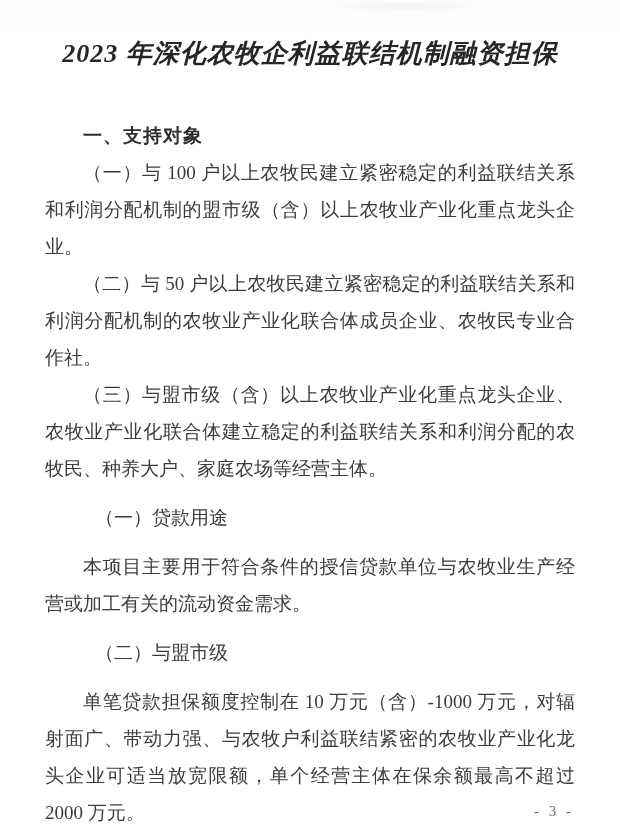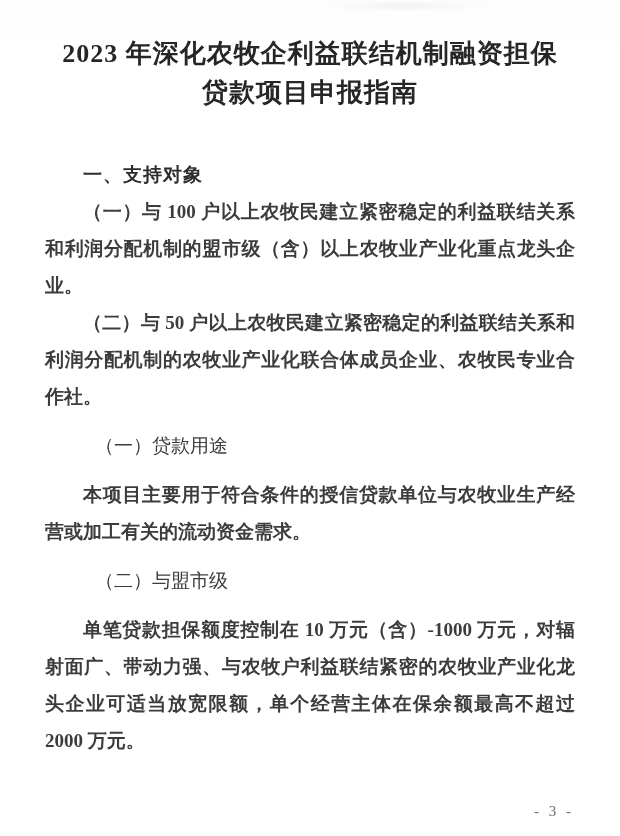--- a/index.html
+++ b/index.html
@@ -30,20 +30,21 @@
     padding: 26px 45px 0 45px;
   }
   .doc-title {
     text-align: center;
     font-weight: 700;
     font-size: 26px;
     line-height: 39px;
     letter-spacing: 1px;
     color: #262626;
     margin-top: 8px;
+    font-style: italic;
   }
   .doc-title .title-line {
     white-space: nowrap;
   }
   .doc-body {
     margin-top: 44px;
     font-size: 19px;
     line-height: 37px;
     text-align: justify;
     color: #3c3c3c;
@@ -51,21 +52,20 @@
   .section-heading {
     font-family: Liberation Sans, sans-serif;
     font-weight: 700;
     color: #2d2d2d;
     text-indent: 2em;
     letter-spacing: 1px;
   }
   .para {
     text-indent: 2em;
     margin: 0;
-    font-weight: bold;
   }
   .subheading {
     text-indent: 2em;
     margin: 12px;
   }
   .page-number {
     position: absolute;
     right: 46px;
     bottom: 16px;
     font-size: 15px;
@@ -77,28 +77,28 @@
 </head>
 <body>
 
 <div class="page">
   <div class="scan-artifact"></div>
 
   <div class="content">
 
     <div class="doc-title">
       <div class="title-line">2023 年深化农牧企利益联结机制融资担保</div>
-      <div class="title-line">贷款项目申报指南</div>
     </div>
 
     <div class="doc-body">
 
       <div class="section-heading">一、支持对象</div>
       <p class="para">（一）与 100 户以上农牧民建立紧密稳定的利益联结关系和利润分配机制的盟市级（含）以上农牧业产业化重点龙头企业。</p>
       <p class="para">（二）与 50 户以上农牧民建立紧密稳定的利益联结关系和利润分配机制的农牧业产业化联合体成员企业、农牧民专业合作社。</p>
+      <p class="para">（三）与盟市级（含）以上农牧业产业化重点龙头企业、农牧业产业化联合体建立稳定的利益联结关系和利润分配的农牧民、种养大户、家庭农场等经营主体。</p>
 
       <p class="subheading">（一）贷款用途</p>
       <p class="para">本项目主要用于符合条件的授信贷款单位与农牧业生产经营或加工有关的流动资金需求。</p>
       <p class="subheading">（二）与盟市级</p>
       <p class="para">单笔贷款担保额度控制在 10 万元（含）-1000 万元，对辐射面广、带动力强、与农牧户利益联结紧密的农牧业产业化龙头企业可适当放宽限额，单个经营主体在保余额最高不超过 2000 万元。</p>
 
     </div>
   </div>
 
   <div class="page-number">- 3 -</div>

